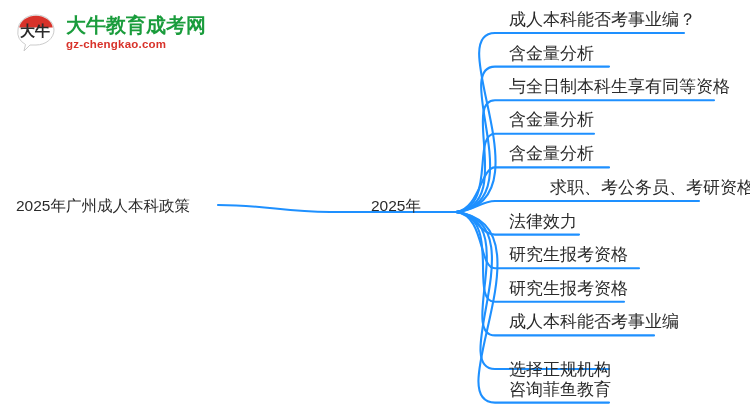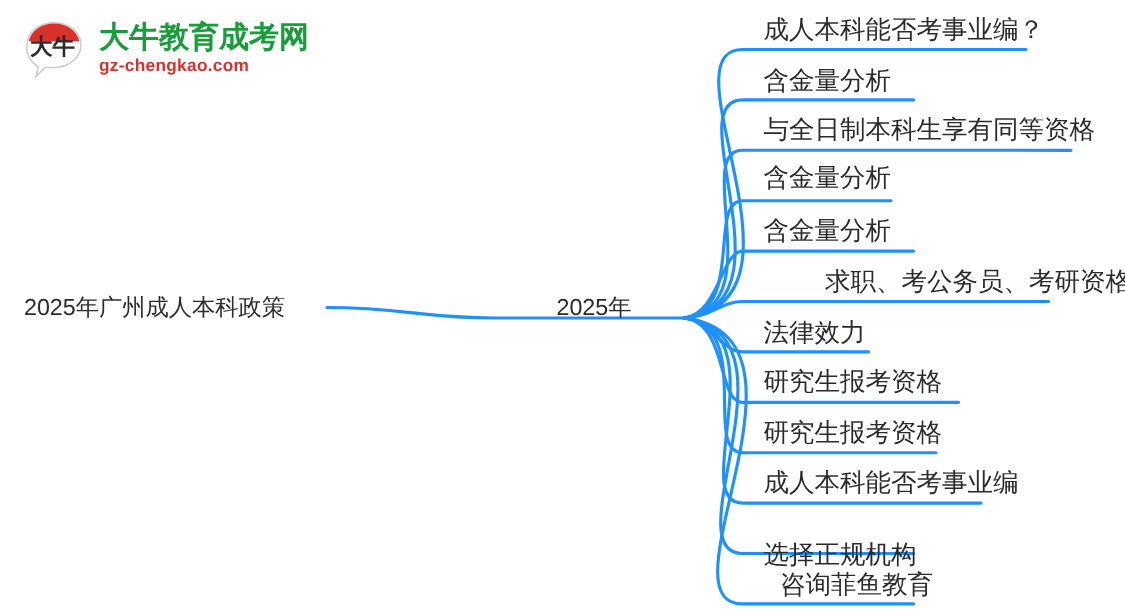--- a/index.html
+++ b/index.html
@@ -128,16 +128,16 @@
       <div class="node-label leaf-label" style="left: 509px; top: 44.6px;">含金量分析</div>
       <div class="node-label leaf-label" style="left: 509px; top: 78.2px;">与全日制本科生享有同等资格</div>
       <div class="node-label leaf-label" style="left: 509px; top: 111.8px; font-family: Liberation Mono, monospace;">含金量分析</div>
       <div class="node-label leaf-label" style="left: 509px; top: 145.4px;">含金量分析</div>
       <div class="node-label leaf-label" style="left: 509px; top: 179px; margin-left: 41px;">求职、考公务员、考研资格</div>
       <div class="node-label leaf-label" style="left: 509px; top: 212.6px;">法律效力</div>
       <div class="node-label leaf-label" style="left: 509px; top: 246.2px;">研究生报考资格</div>
       <div class="node-label leaf-label" style="left: 509px; top: 279.8px;">研究生报考资格</div>
       <div class="node-label leaf-label" style="left: 509px; top: 313.4px;">成人本科能否考事业编</div>
       <div class="node-label leaf-label" style="left: 509px; top: 347px; margin-top: 14px;">选择正规机构</div>
-      <div class="node-label leaf-label" style="left: 520px; top: 380.6px;">咨询菲鱼教育</div>
+      <div class="node-label leaf-label" style="left: 509px; top: 380.6px;">咨询菲鱼教育</div>
     </div>
 
 </div>
 
 </body></html>

